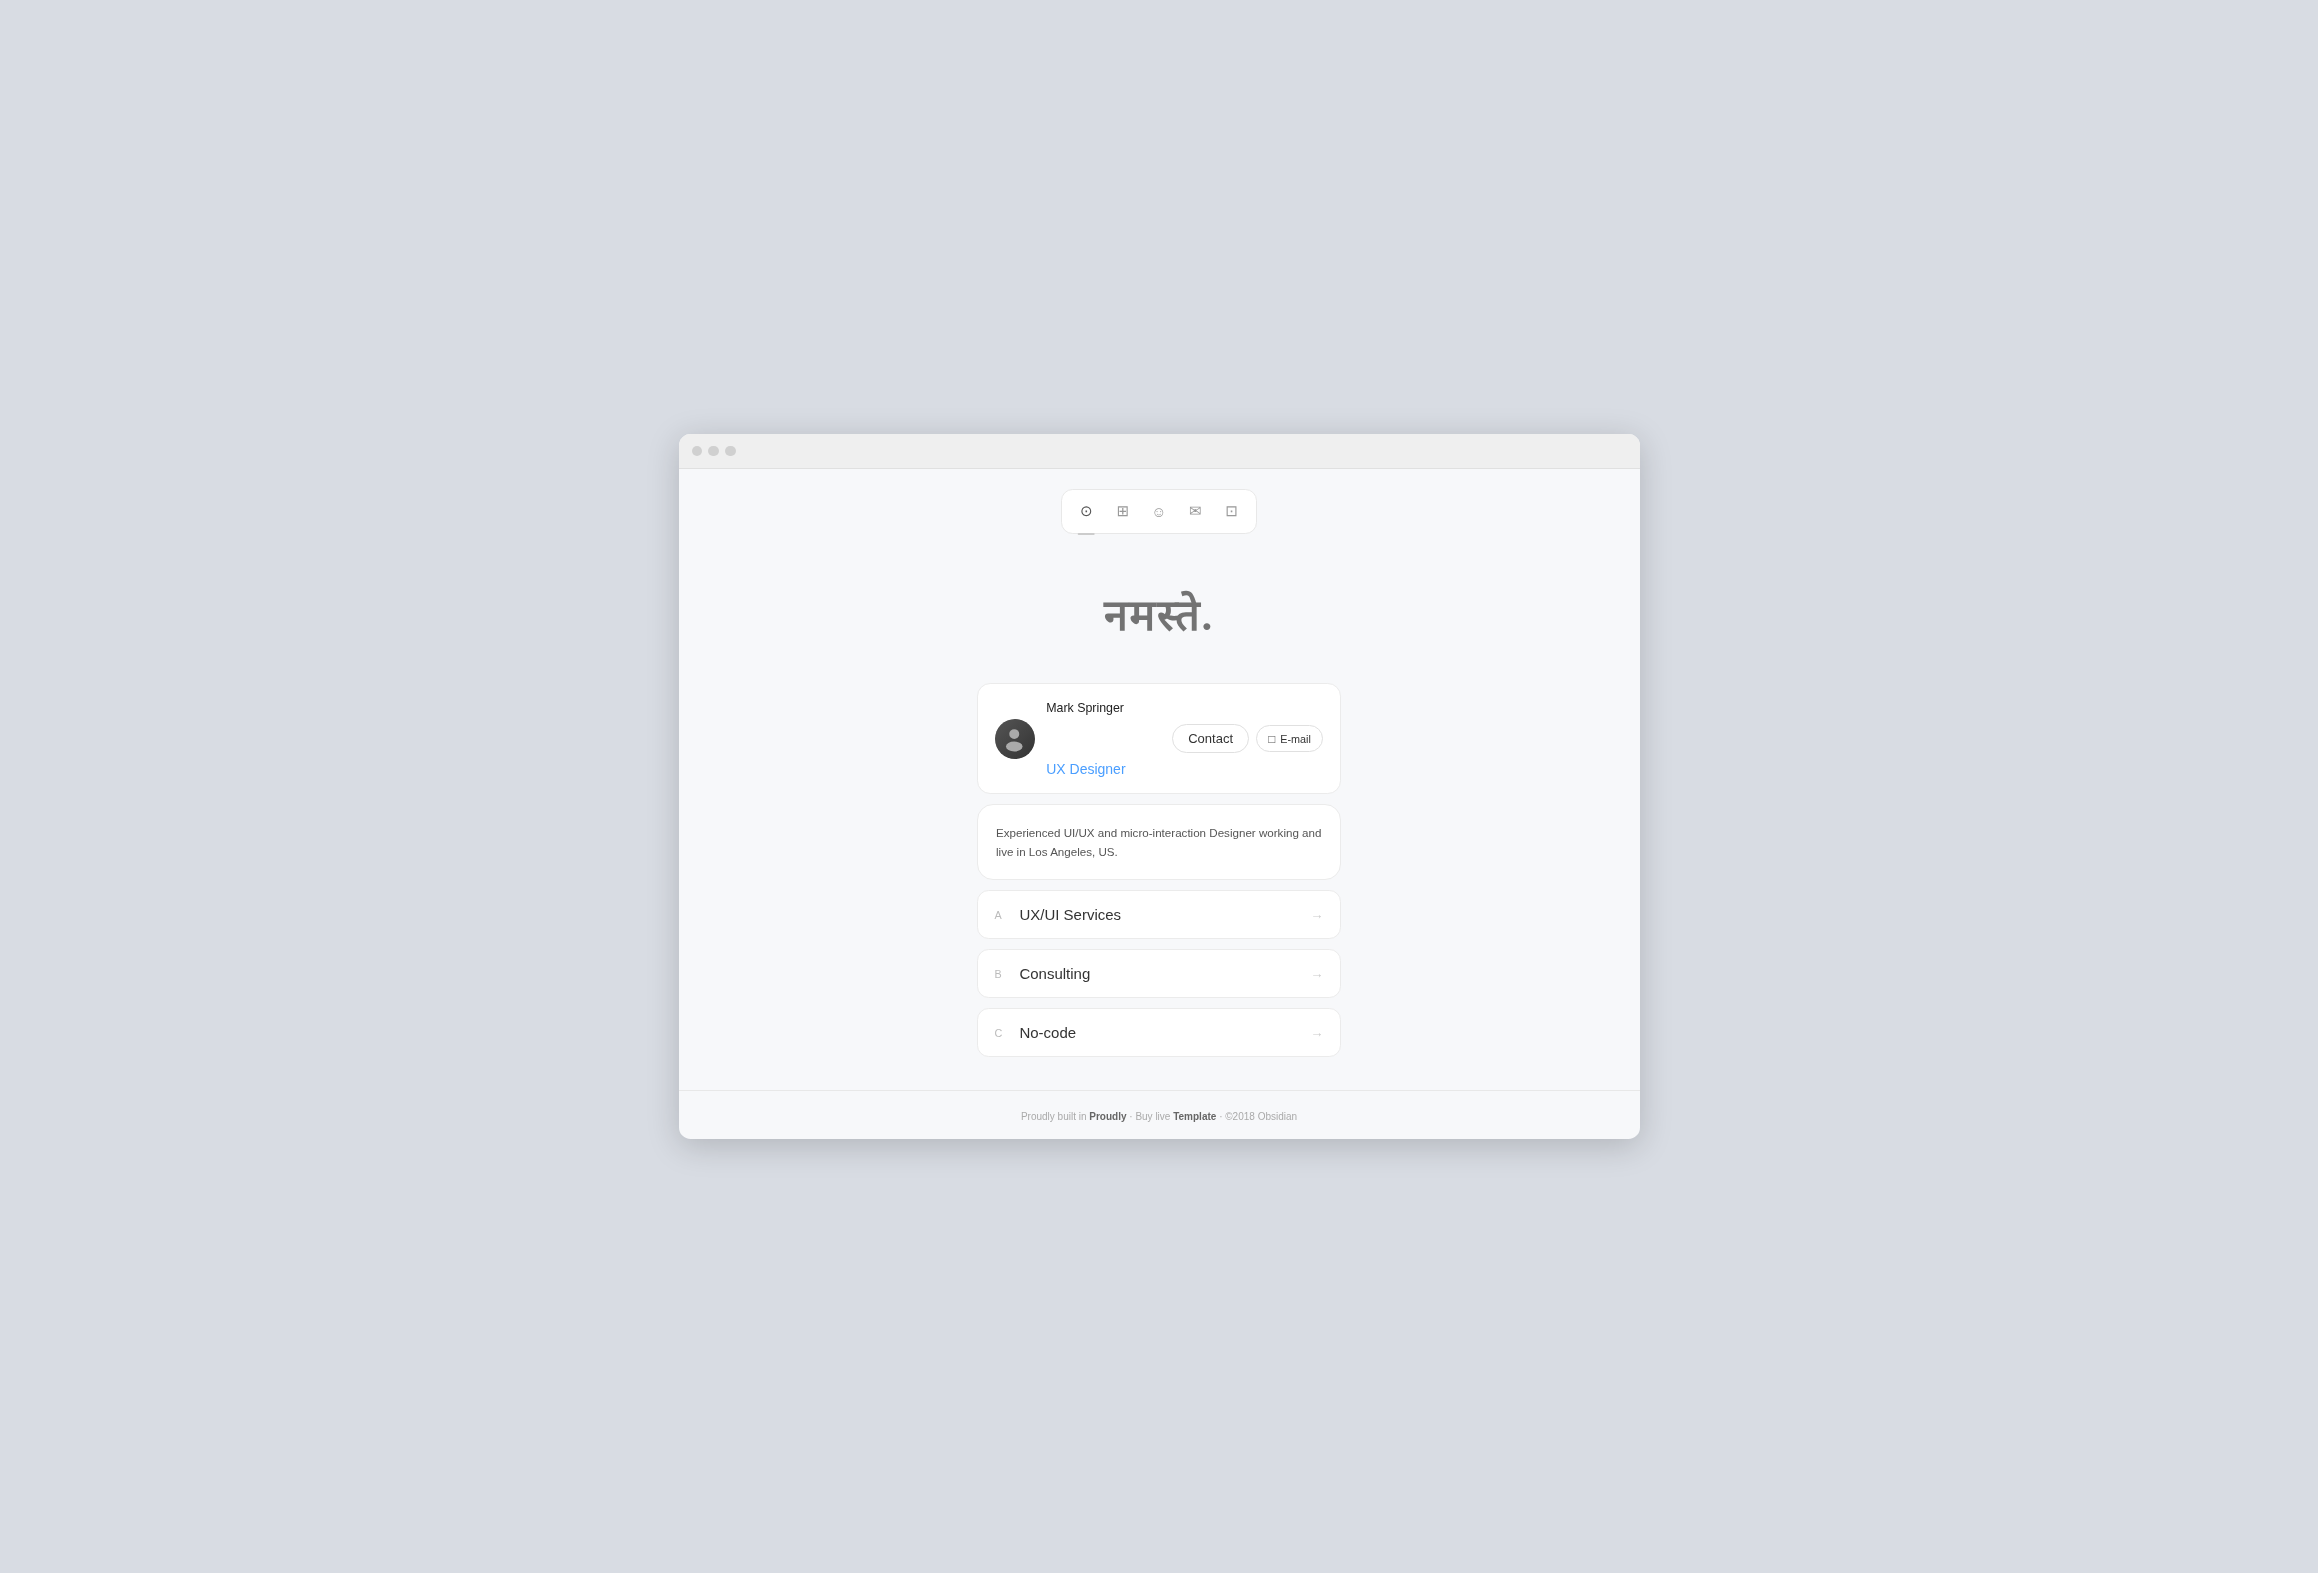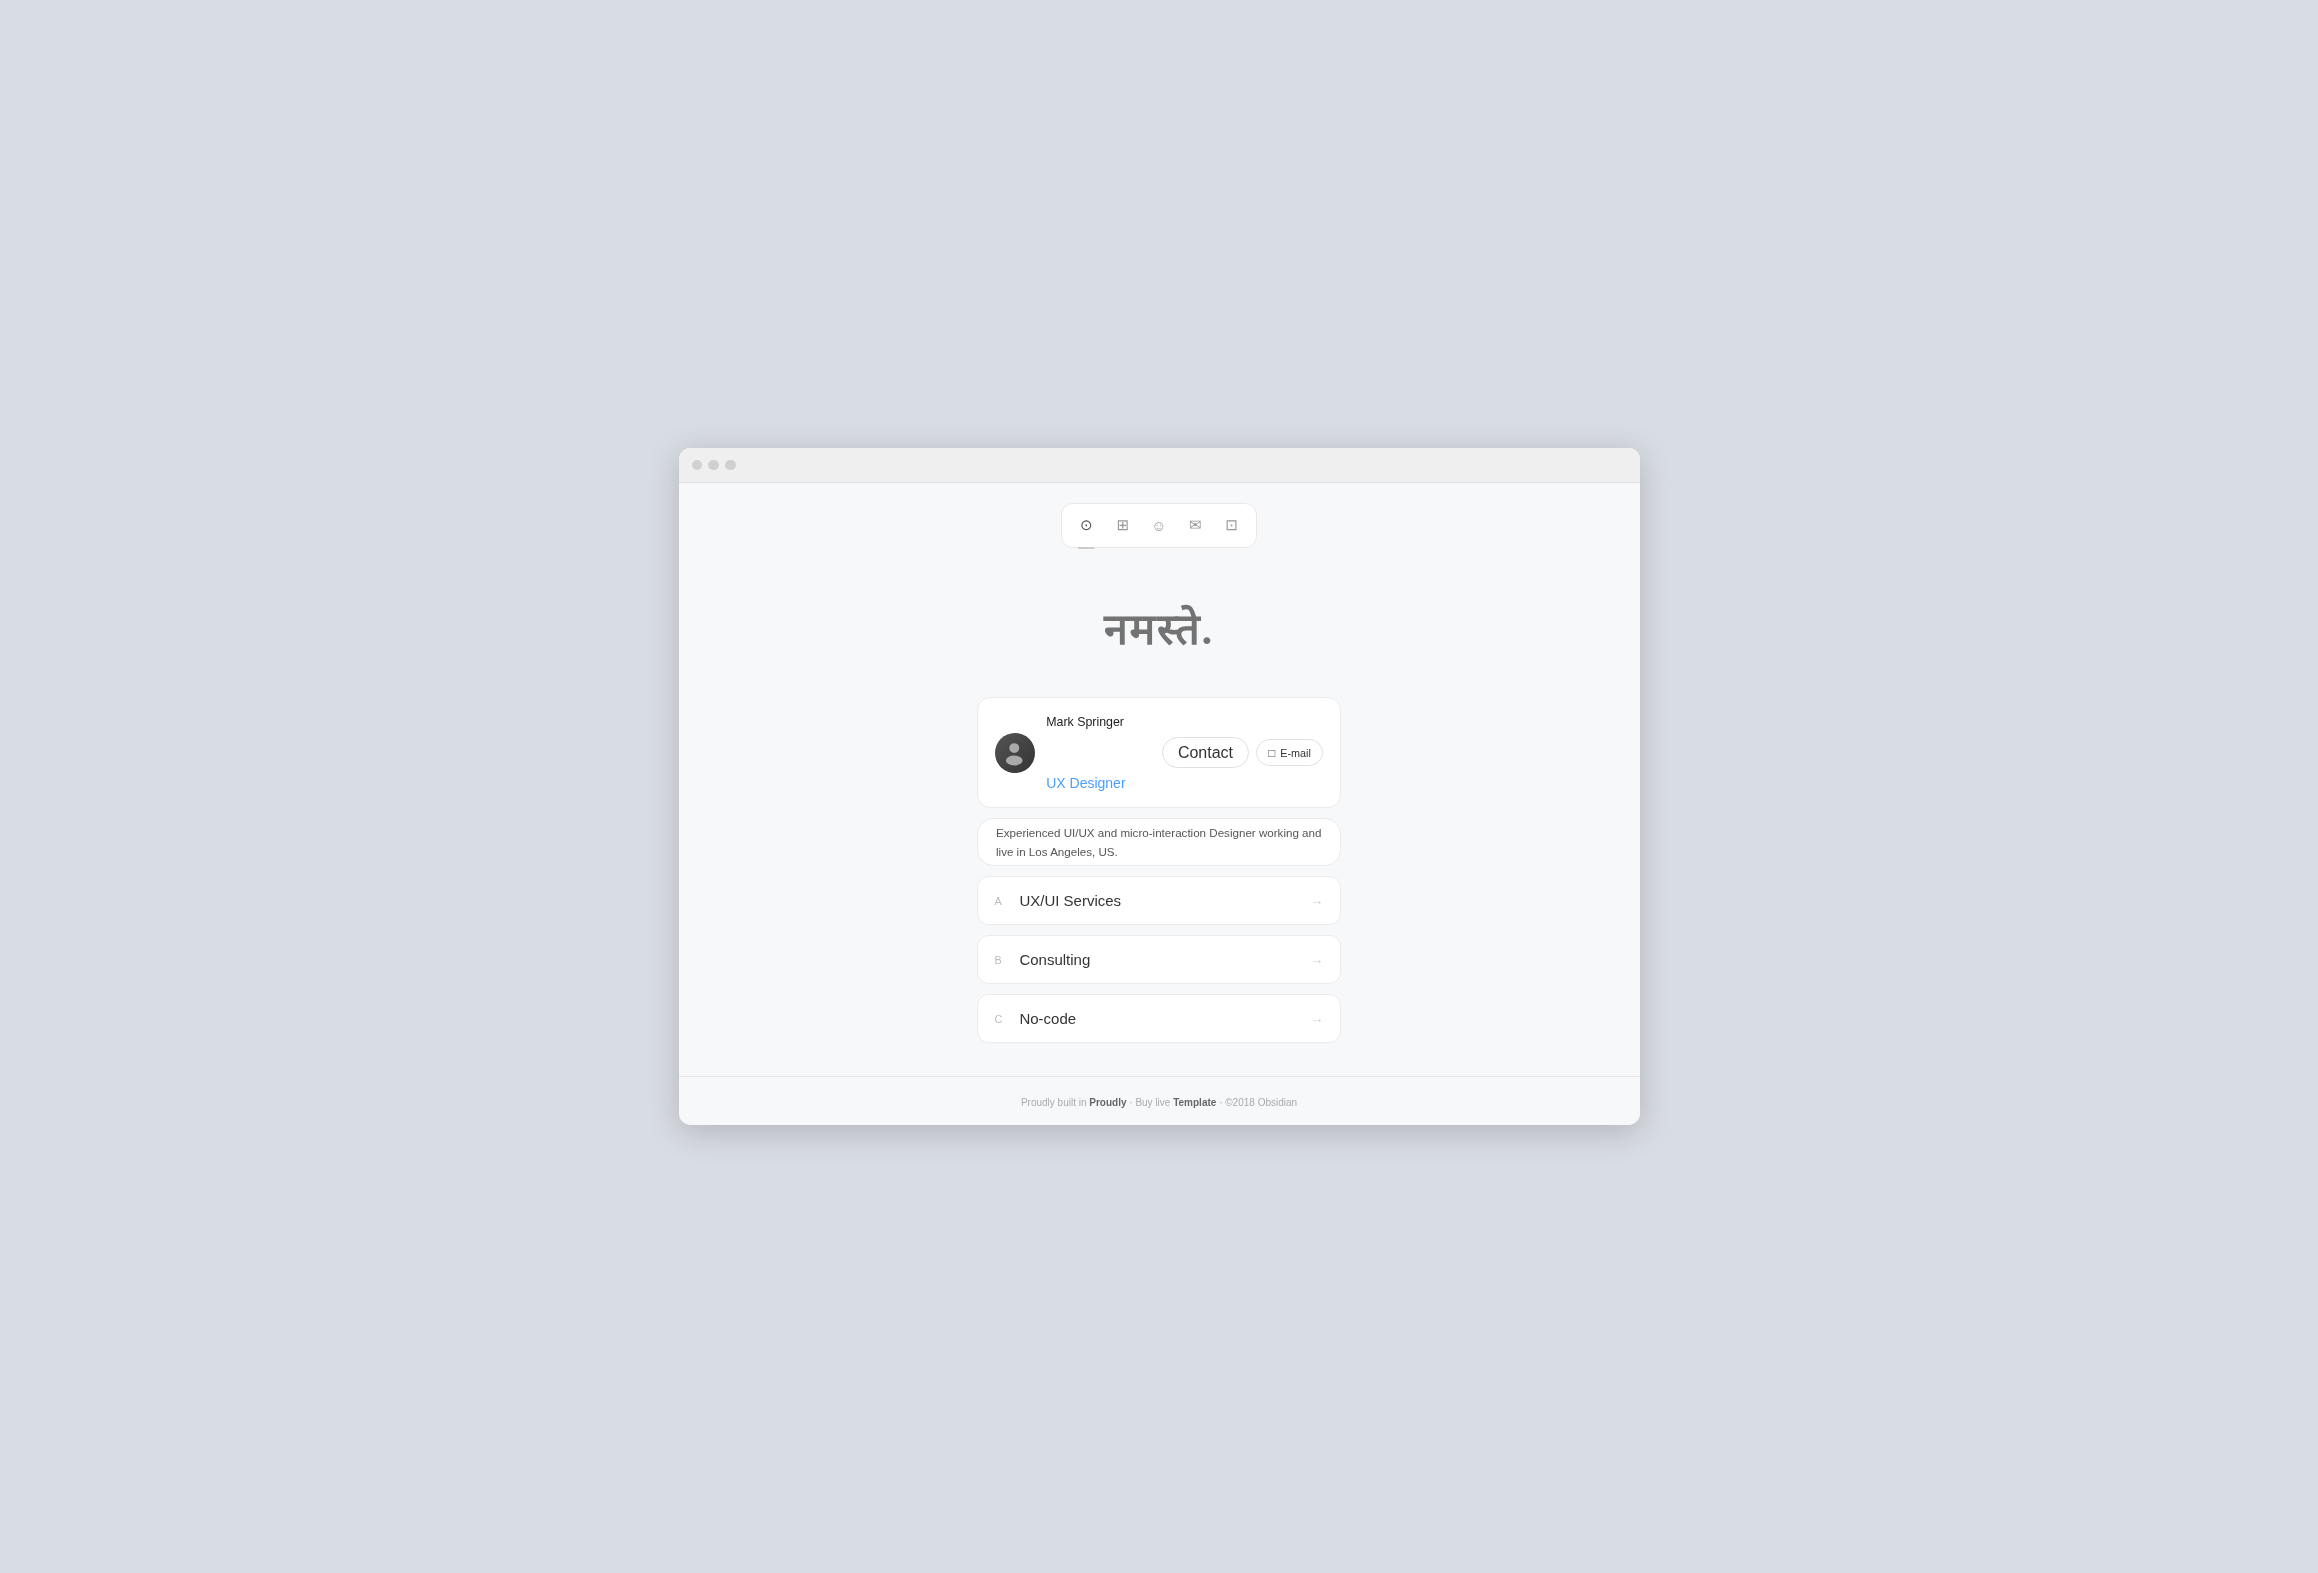--- a/index.html
+++ b/index.html
@@ -173,21 +173,21 @@
       display: flex;
       gap: 6.6px;
       align-items: center;
     }
 
     .btn-contact {
       background: #fff;
       border: 0.8px solid #e0e0e0;
       border-radius: 16.6px;
       padding: 5.8px 15px;
-      font-size: 16px;
+      font-size: 13px;
       color: #333;
       cursor: pointer;
       font-weight: 500;
     }
 
     .btn-email {
       background: #fff;
       border: 0.8px solid #e0e0e0;
       border-radius: 16.6px;
       padding: 5.8px 11.6px;
@@ -203,21 +203,21 @@
     .email-icon {
       font-size: 11.6px;
       color: #555;
     }
 
     
     .bio-card {
       background: #fff;
       border: 0.8px solid #ebebeb;
       border-radius: 16px;
-      padding: 4px 18px;
+      padding: 18px 18px;
     }
 
     .bio-text {
       font-size: 11.6px;
       color: #555;
       line-height: 1.65;
     }
 
     
     .service-item {

